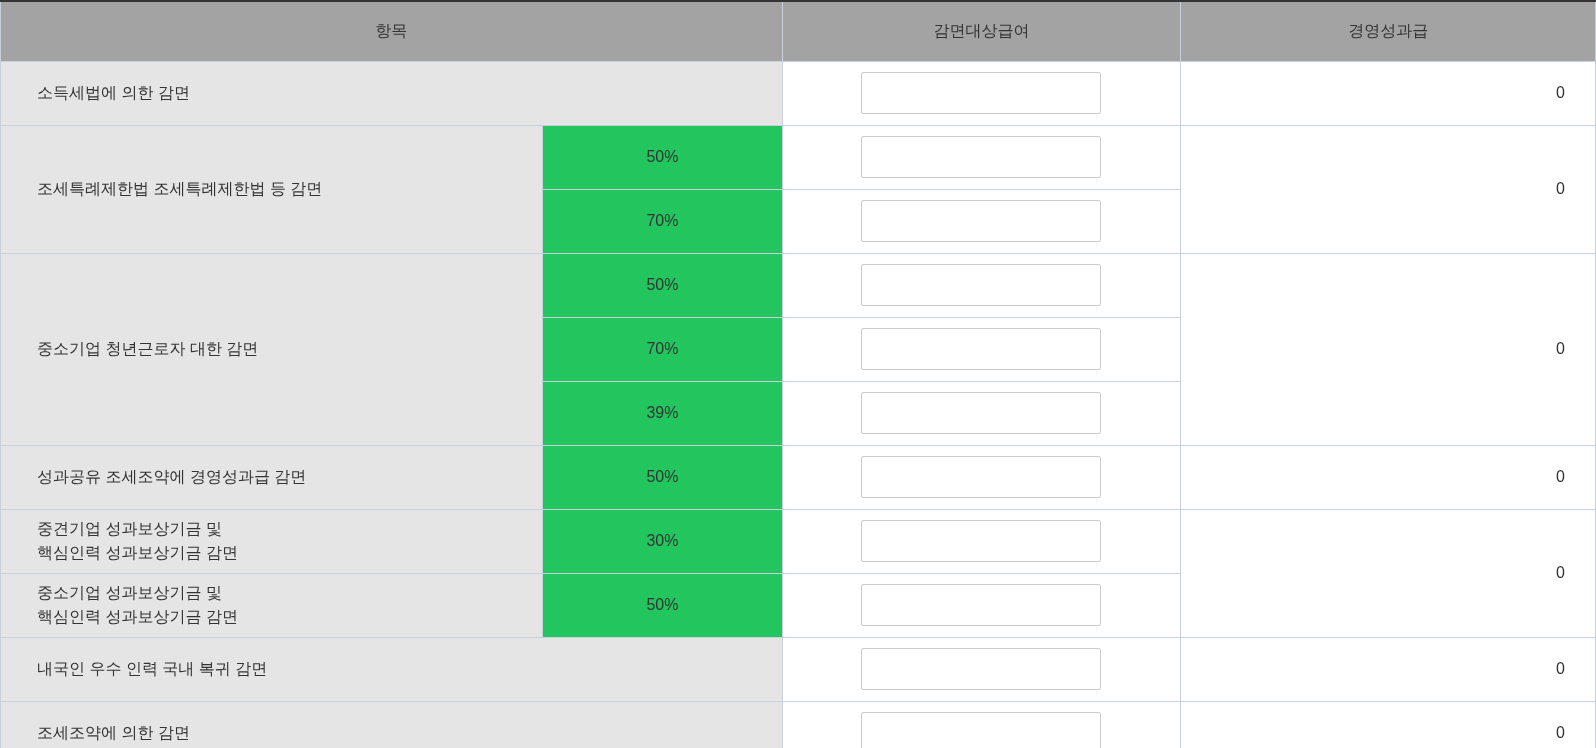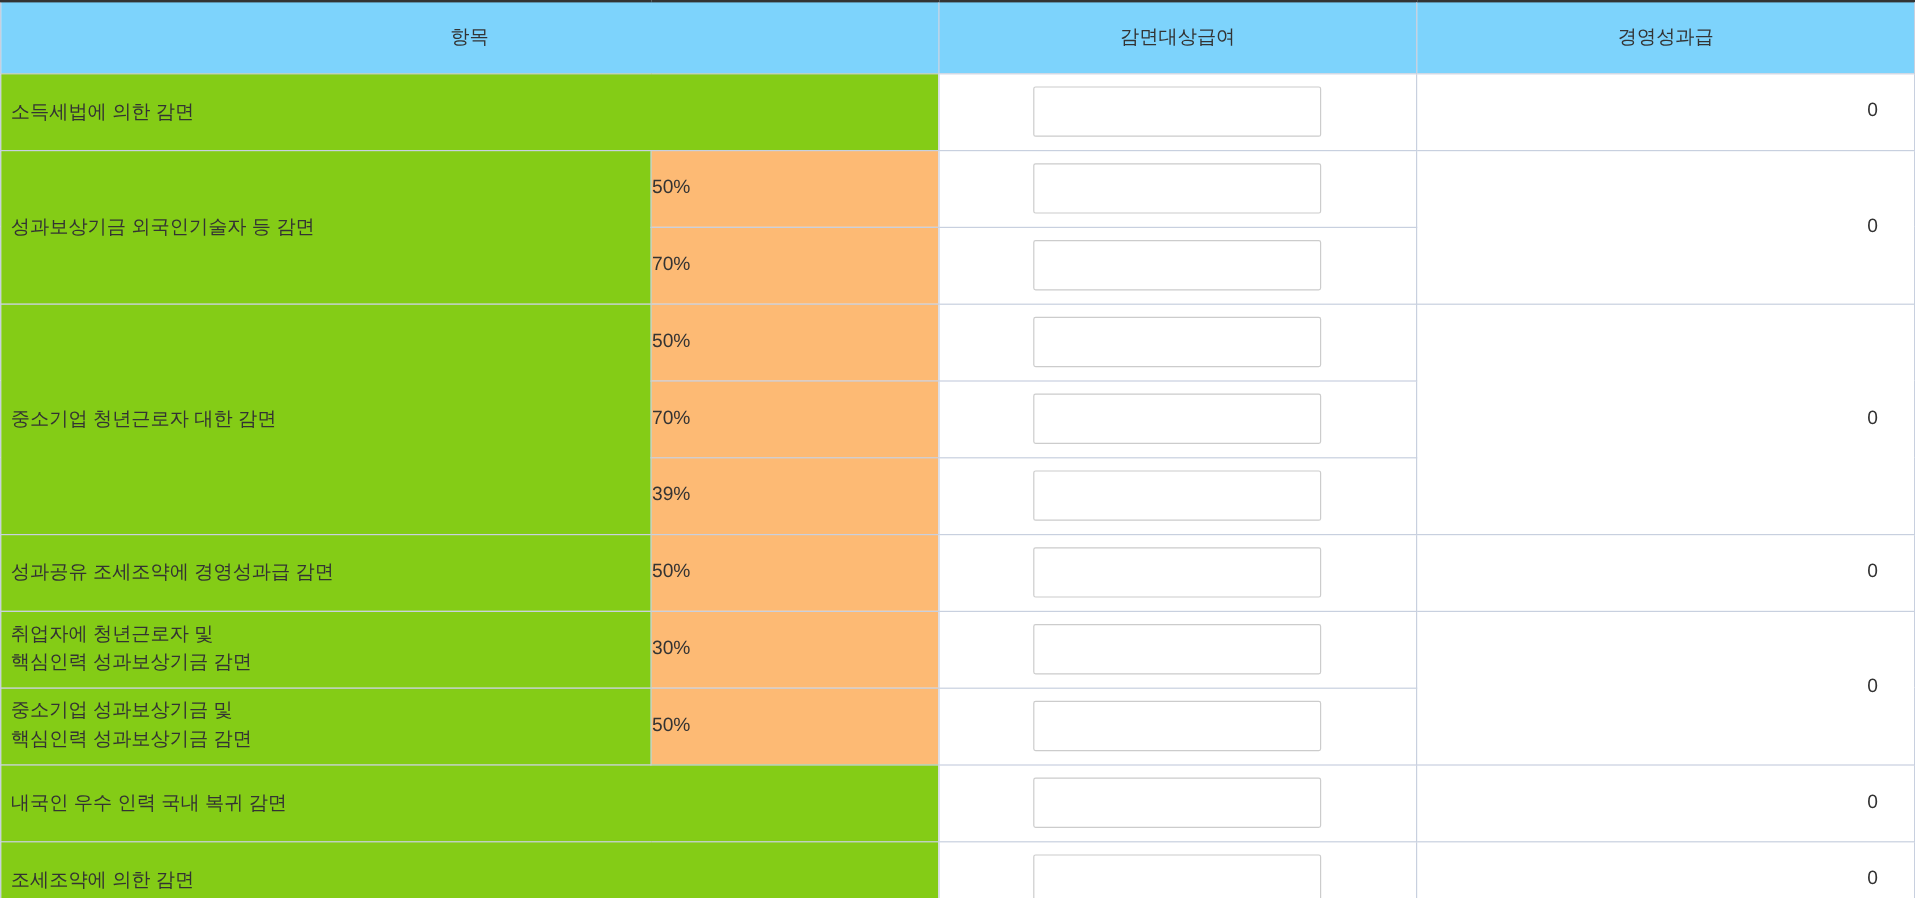--- a/index.html
+++ b/index.html
@@ -18,38 +18,38 @@
       width: 100%;
       border-collapse: collapse;
       table-layout: fixed;
     }
     th, td {
       border: 1px solid #c8d0df;
       padding: 0;
       vertical-align: middle;
     }
     th {
-      background: #7dd3fc;
+      background: #a3a3a3;
       font-weight: normal;
       height: 60px;
       border-top: 2px solid #333;
     }
     td {
       height: 64px;
       background: #fff;
     }
     td.label-cell {
-      background: #84cc16;
+      background: #e5e5e5;
       text-align: left;
-      padding-left: 8px;
+      padding-left: 36px;
       padding-right: 20px;
     }
     td.rate-cell {
-      background: #fdba74;
-      text-align: left;
+      background: #22c55e;
+      text-align: center;
     }
     td.input-cell {
       text-align: center;
       padding: 10px 20px;
     }
     td.amount-cell {
       text-align: right;
       padding-right: 30px;
     }
     input[type="text"] {
@@ -87,21 +87,21 @@
 
     <tr>
       <td class="label-cell" colspan="2">소득세법에 의한 감면</td>
       <td class="input-cell">
         <input type="text" style="">
       </td>
       <td class="amount-cell">0</td>
     </tr>
 
     <tr>
-      <td class="label-cell" rowspan="2">성과보상기금 외국인기술자 등 감면</td>
+      <td class="label-cell" rowspan="2">조세특례제한법 조세특례제한법 등 감면</td>
       <td class="rate-cell">50%</td>
       <td class="input-cell">
         <input type="text" style="">
       </td>
       <td class="amount-cell" rowspan="2">0</td>
     </tr>
     <tr>
       <td class="rate-cell">70%</td>
       <td class="input-cell">
         <input type="text" style="">
@@ -133,21 +133,21 @@
       <td class="label-cell">성과공유 조세조약에 경영성과급 감면</td>
       <td class="rate-cell">50%</td>
       <td class="input-cell">
         <input type="text" style="">
       </td>
       <td class="amount-cell">0</td>
     </tr>
 
     <tr>
       <td class="label-cell multiline">
-        <span>취업자에 청년근로자 및</span><br>
+        <span>중견기업 성과보상기금 및</span><br>
         <span>핵심인력 성과보상기금 감면</span>
       </td>
       <td class="rate-cell">30%</td>
       <td class="input-cell">
         <input type="text" style="">
       </td>
       <td class="amount-cell" rowspan="2">0</td>
     </tr>
     <tr>
       <td class="label-cell multiline">

